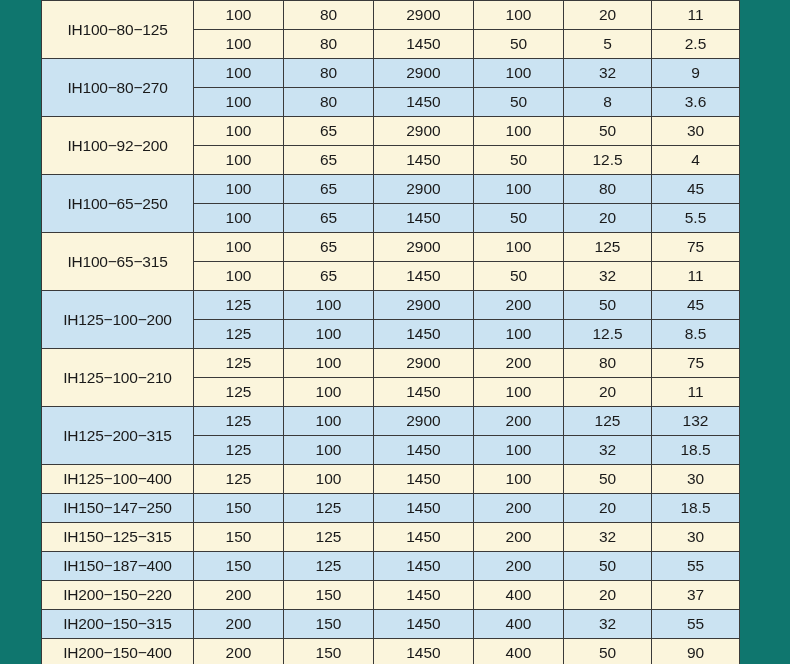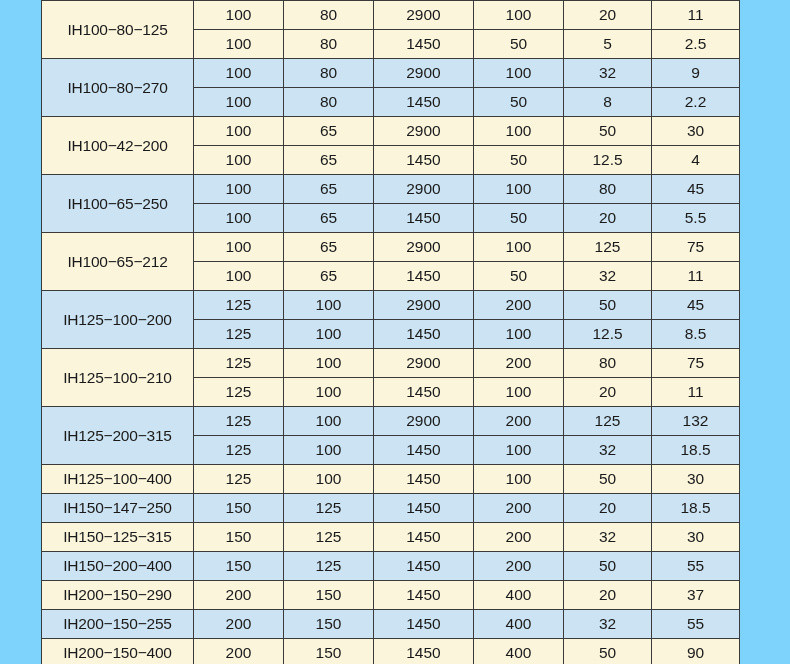--- a/index.html
+++ b/index.html
@@ -10,21 +10,21 @@
   body {
     width: 790px;
     height: 664px;
     font-family: "Liberation Sans", sans-serif;
     overflow: hidden;
   }
   .sheet {
     position: relative;
     width: 790px;
     height: 664px;
-    background: #7dd3fc;
+    background: #0f766e;
   }
   table.spec {
     border-collapse: collapse;
     table-layout: fixed;
     width: 696px;
     margin-left: 41px;
     margin-top: 0px;
   }
   table.spec col.c-model { width: 152px; }
   table.spec col.c-num   { width: 90px;  }
@@ -90,24 +90,24 @@
           <td class="band-blue">100</td>
           <td class="band-blue">32</td>
           <td class="band-blue">9</td>
         </tr>
         <tr class="row-h">
           <td class="band-blue">100</td>
           <td class="band-blue">80</td>
           <td class="band-blue">1450</td>
           <td class="band-blue">50</td>
           <td class="band-blue">8</td>
-          <td class="band-blue">2.2</td>
-        </tr>
-        <tr class="row-h">
-          <td class="model band-cream" rowspan="2">IH100−42−200</td>
+          <td class="band-blue">3.6</td>
+        </tr>
+        <tr class="row-h">
+          <td class="model band-cream" rowspan="2">IH100−92−200</td>
           <td class="band-cream">100</td>
           <td class="band-cream">65</td>
           <td class="band-cream">2900</td>
           <td class="band-cream">100</td>
           <td class="band-cream">50</td>
           <td class="band-cream">30</td>
         </tr>
         <tr class="row-h">
           <td class="band-cream">100</td>
           <td class="band-cream">65</td>
@@ -127,21 +127,21 @@
         </tr>
         <tr class="row-h">
           <td class="band-blue">100</td>
           <td class="band-blue">65</td>
           <td class="band-blue">1450</td>
           <td class="band-blue">50</td>
           <td class="band-blue">20</td>
           <td class="band-blue">5.5</td>
         </tr>
         <tr class="row-h">
-          <td class="model band-cream" rowspan="2">IH100−65−212</td>
+          <td class="model band-cream" rowspan="2">IH100−65−315</td>
           <td class="band-cream">100</td>
           <td class="band-cream">65</td>
           <td class="band-cream">2900</td>
           <td class="band-cream">100</td>
           <td class="band-cream">125</td>
           <td class="band-cream">75</td>
         </tr>
         <tr class="row-h">
           <td class="band-cream">100</td>
           <td class="band-cream">65</td>
@@ -222,39 +222,39 @@
         <tr class="row-h">
           <td class="model band-cream" rowspan="1">IH150−125−315</td>
           <td class="band-cream">150</td>
           <td class="band-cream">125</td>
           <td class="band-cream">1450</td>
           <td class="band-cream">200</td>
           <td class="band-cream">32</td>
           <td class="band-cream">30</td>
         </tr>
         <tr class="row-h">
-          <td class="model band-blue" rowspan="1">IH150−200−400</td>
+          <td class="model band-blue" rowspan="1">IH150−187−400</td>
           <td class="band-blue">150</td>
           <td class="band-blue">125</td>
           <td class="band-blue">1450</td>
           <td class="band-blue">200</td>
           <td class="band-blue">50</td>
           <td class="band-blue">55</td>
         </tr>
         <tr class="row-h">
-          <td class="model band-cream" rowspan="1">IH200−150−290</td>
+          <td class="model band-cream" rowspan="1">IH200−150−220</td>
           <td class="band-cream">200</td>
           <td class="band-cream">150</td>
           <td class="band-cream">1450</td>
           <td class="band-cream">400</td>
           <td class="band-cream">20</td>
           <td class="band-cream">37</td>
         </tr>
         <tr class="row-h">
-          <td class="model band-blue" rowspan="1">IH200−150−255</td>
+          <td class="model band-blue" rowspan="1">IH200−150−315</td>
           <td class="band-blue">200</td>
           <td class="band-blue">150</td>
           <td class="band-blue">1450</td>
           <td class="band-blue">400</td>
           <td class="band-blue">32</td>
           <td class="band-blue">55</td>
         </tr>
         <tr class="row-h">
           <td class="model band-cream" rowspan="1">IH200−150−400</td>
           <td class="band-cream">200</td>

